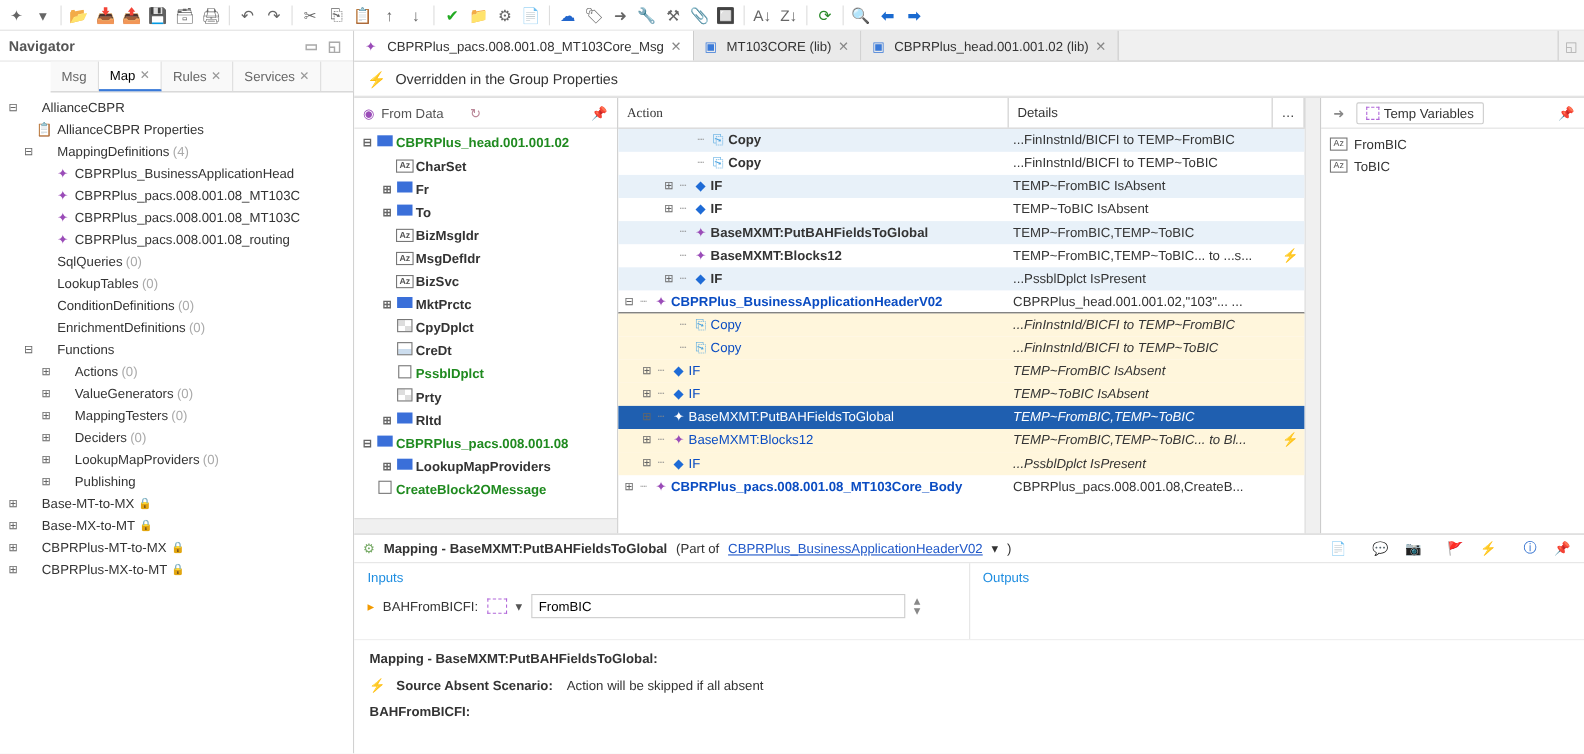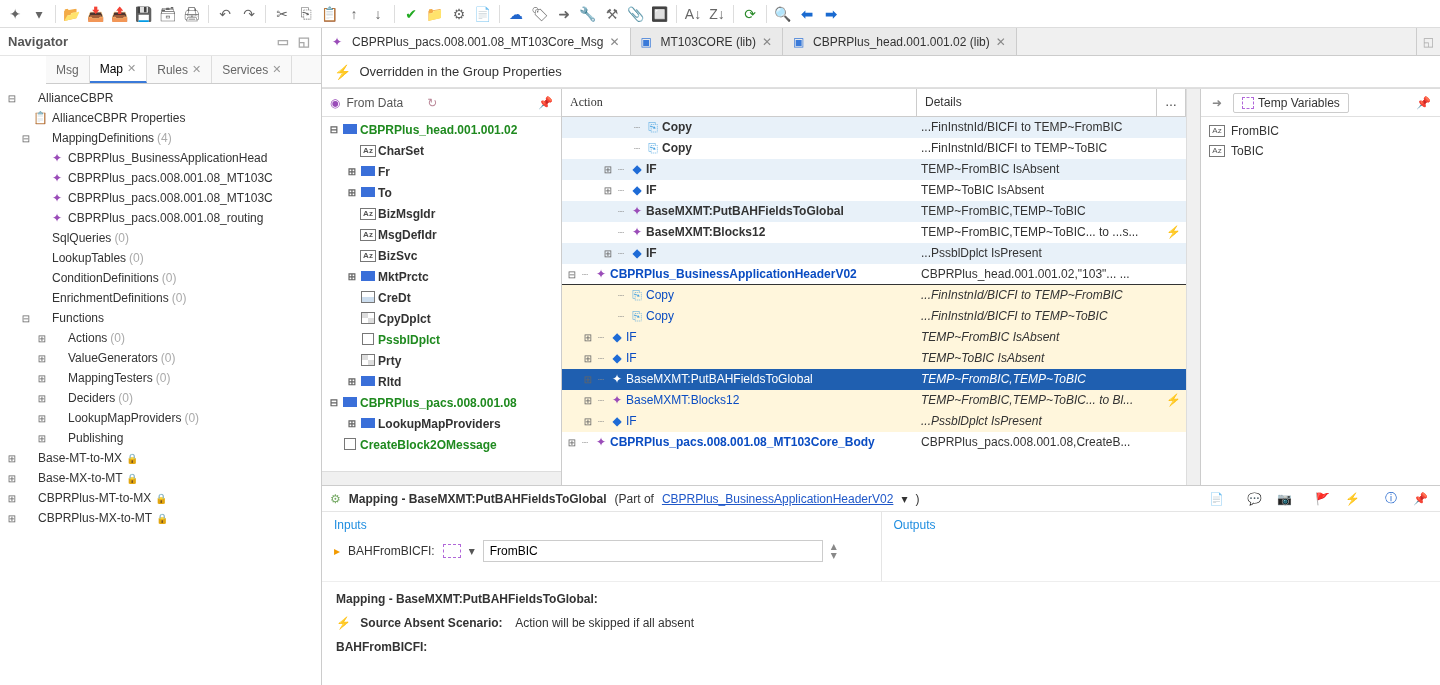--- a/index.html
+++ b/index.html
@@ -383,27 +383,27 @@
               <span class="icn"><span class="icn-az">Az</span></span>
               <span>BizSvc</span>
             </div>
             <div class="fd-item norm" style="padding-left: 22px;">
               <span class="exp">⊞</span>
               <span class="icn"><span class="icn-blue"></span></span>
               <span>MktPrctc</span>
             </div>
             <div class="fd-item norm" style="padding-left: 22px;">
               <span class="exp"></span>
+              <span class="icn"><span class="icn-grid"></span></span>
+              <span>CpyDplct</span>
+            </div>
+            <div class="fd-item norm" style="padding-left: 22px;">
+              <span class="exp"></span>
               <span class="icn"><span class="icn-cal"></span></span>
               <span>CreDt</span>
-            </div>
-            <div class="fd-item norm" style="padding-left: 22px;">
-              <span class="exp"></span>
-              <span class="icn"><span class="icn-grid"></span></span>
-              <span>CpyDplct</span>
             </div>
             <div class="fd-item fd-green" style="padding-left: 22px;">
               <span class="exp"></span>
               <span class="icn"><span class="icn-box"></span></span>
               <span>PssblDplct</span>
             </div>
             <div class="fd-item norm" style="padding-left: 22px;">
               <span class="exp"></span>
               <span class="icn"><span class="icn-grid"></span></span>
               <span>Prty</span>

